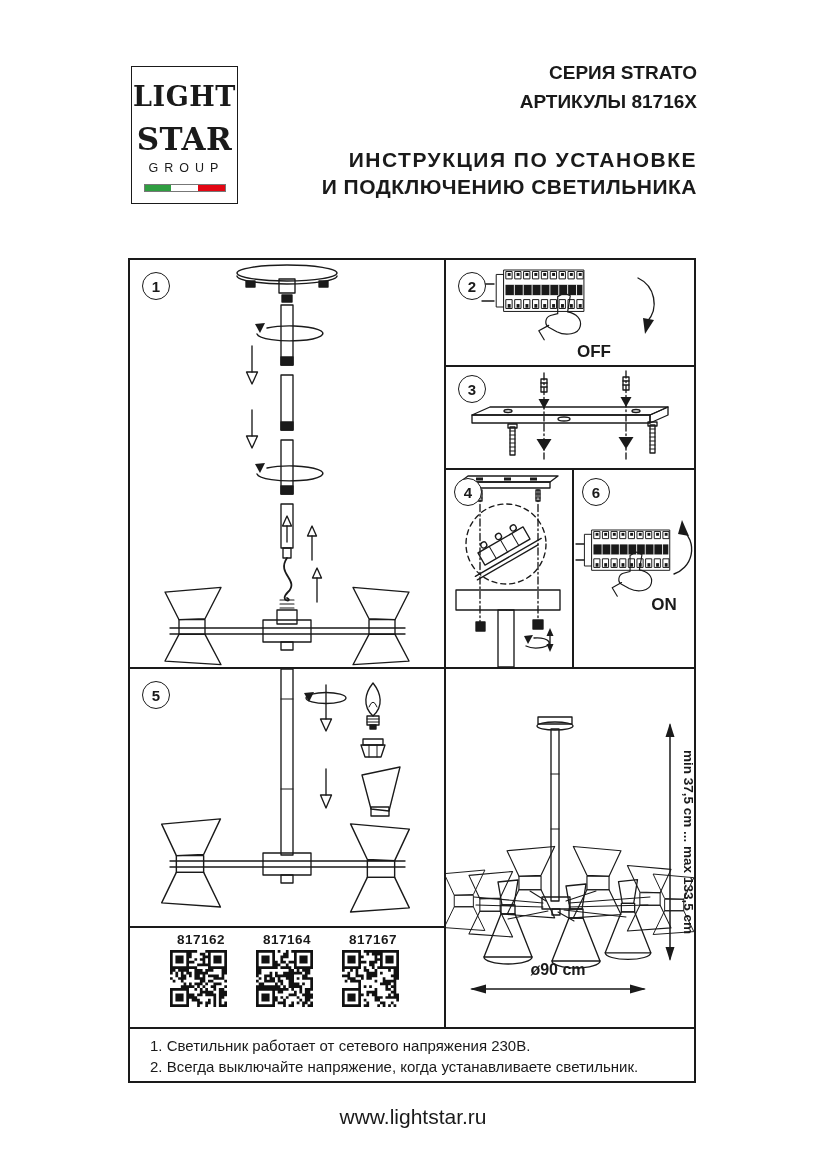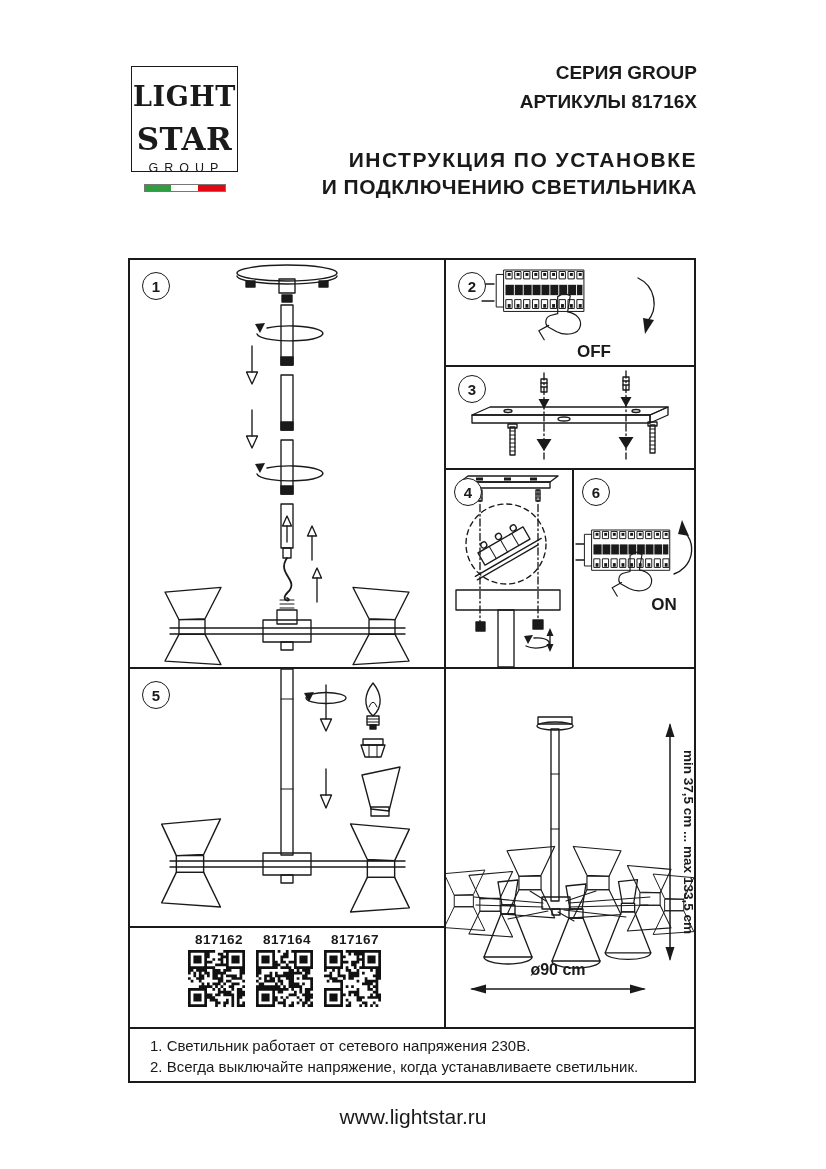--- a/index.html
+++ b/index.html
@@ -1,38 +1,38 @@
 <!DOCTYPE html>
 <html><head>
 <meta charset="utf-8">
 <style>
   html,body{margin:0;padding:0;background:#fff;}
   body{width:826px;height:1169px;position:relative;font-family:"Liberation Sans",sans-serif;color:#1a1a1a;overflow:hidden;}
   
-  .logo-box{position:absolute;left:131px;top:66px;width:107px;height:106px;border:1.5px solid #1a1a1a;background:#fff;box-sizing:border-box;text-align:center;}
+  .logo-box{position:absolute;left:131px;top:66px;width:107px;height:138px;border:1.5px solid #1a1a1a;background:#fff;box-sizing:border-box;text-align:center;}
   .logo-word1{font-family:"DejaVu Serif",serif;font-weight:bold;font-size:27px;letter-spacing:.5px;line-height:1;margin-top:16px;}
   .logo-word2{font-family:"DejaVu Serif",serif;font-weight:bold;font-size:31px;letter-spacing:.5px;line-height:1;margin-top:14px;}
   .logo-word3{font-size:12.5px;letter-spacing:6px;margin-top:6px;margin-left:4px;font-weight:400;}
   .logo-flag{width:82px;height:8px;margin:9px auto 0 auto;display:flex;border:1px solid #777;box-sizing:border-box;}
   .logo-flag span{flex:1;height:100%;}
   .hdr{position:absolute;right:129px;text-align:right;font-weight:bold;}
   .hdr-series{top:62px;font-size:19px;}
   .hdr-articles{top:91px;font-size:19px;}
   .hdr-instr1{top:148px;font-size:21px;letter-spacing:1.5px;}
   .hdr-instr2{top:175px;font-size:21px;letter-spacing:.5px;}
   
   .grid{position:absolute;left:128px;top:258px;width:568px;height:825px;border:2px solid #1a1a1a;box-sizing:border-box;background:#fff;}
   .gline{position:absolute;background:#1a1a1a;}
   .panel{position:absolute;}
   .stepnum{position:absolute;width:28px;height:28px;border:1.7px solid #1a1a1a;border-radius:50%;display:flex;align-items:center;justify-content:center;font-size:15px;font-weight:bold;background:#fff;box-sizing:border-box;}
   svg{display:block;}
   .lineart{stroke:#1a1a1a;stroke-width:1.35;fill:none;stroke-linejoin:round;stroke-linecap:round;}
   text.svgtxt{font-family:"Liberation Sans",sans-serif;fill:#1a1a1a;stroke:none;}
   
-  .qr-row{position:absolute;left:0;top:666px;width:314px;height:101px;display:flex;justify-content:center;gap:6px;padding-top:6px;box-sizing:border-box;}
+  .qr-row{position:absolute;left:0;top:666px;width:314px;height:101px;display:flex;justify-content:center;gap:24px;padding-top:6px;box-sizing:border-box;}
   .qr-item{width:62px;text-align:center;}
   .qr-label{font-size:13.5px;font-weight:bold;letter-spacing:.5px;margin-bottom:3px;}
   
   .notes{position:absolute;left:0;top:767px;width:564px;height:50px;padding:8px 0 0 20px;box-sizing:border-box;font-size:15px;line-height:21px;}
   
   .footer{position:absolute;left:0;top:1105px;width:826px;text-align:center;font-size:21px;font-weight:normal;}
 </style>
 </head>
 <body>
 
@@ -119,21 +119,21 @@
 <div class="logo-box">
   <div class="logo-word1">LIGHT</div>
   <div class="logo-word2">STAR</div>
   <div class="logo-word3">GROUP</div>
   <div class="logo-flag">
     <span style="background: rgb(47, 158, 65);"></span>
     <span style="background: rgb(255, 255, 255);"></span>
     <span style="background: rgb(227, 6, 19);"></span>
   </div>
 </div>
-<div class="hdr hdr-series">СЕРИЯ GROUP</div>
+<div class="hdr hdr-series">СЕРИЯ STRATO</div>
 <div class="hdr hdr-articles">АРТИКУЛЫ 81716X</div>
 <div class="hdr hdr-instr1">ИНСТРУКЦИЯ ПО УСТАНОВКЕ</div>
 <div class="hdr hdr-instr2">И ПОДКЛЮЧЕНИЮ СВЕТИЛЬНИКА</div>
 
 <div class="grid">
 
   <div class="gline" style="left:314px;top:0;width:1.6px;height:767px"></div>
   <div class="gline" style="left:314px;top:105px;width:250px;height:1.6px"></div>
   <div class="gline" style="left:314px;top:208px;width:250px;height:1.6px"></div>
   <div class="gline" style="left:442px;top:208px;width:1.6px;height:199px"></div>

